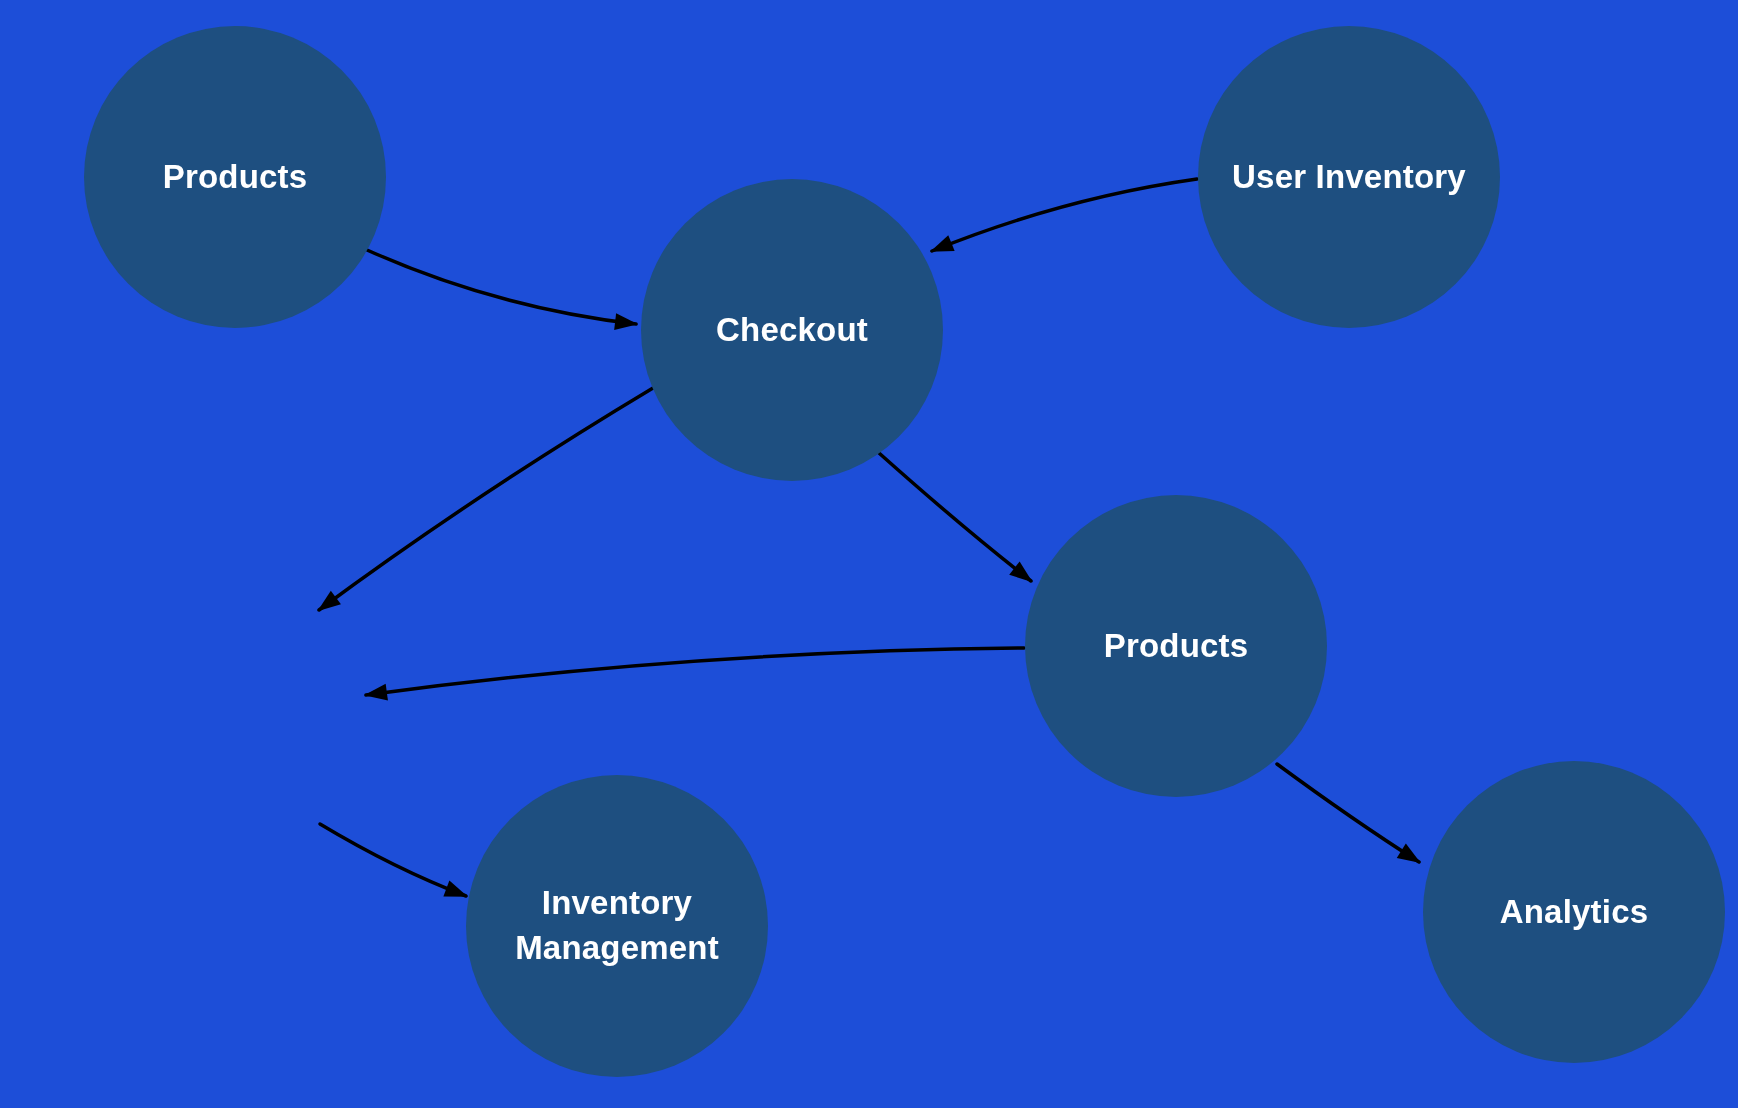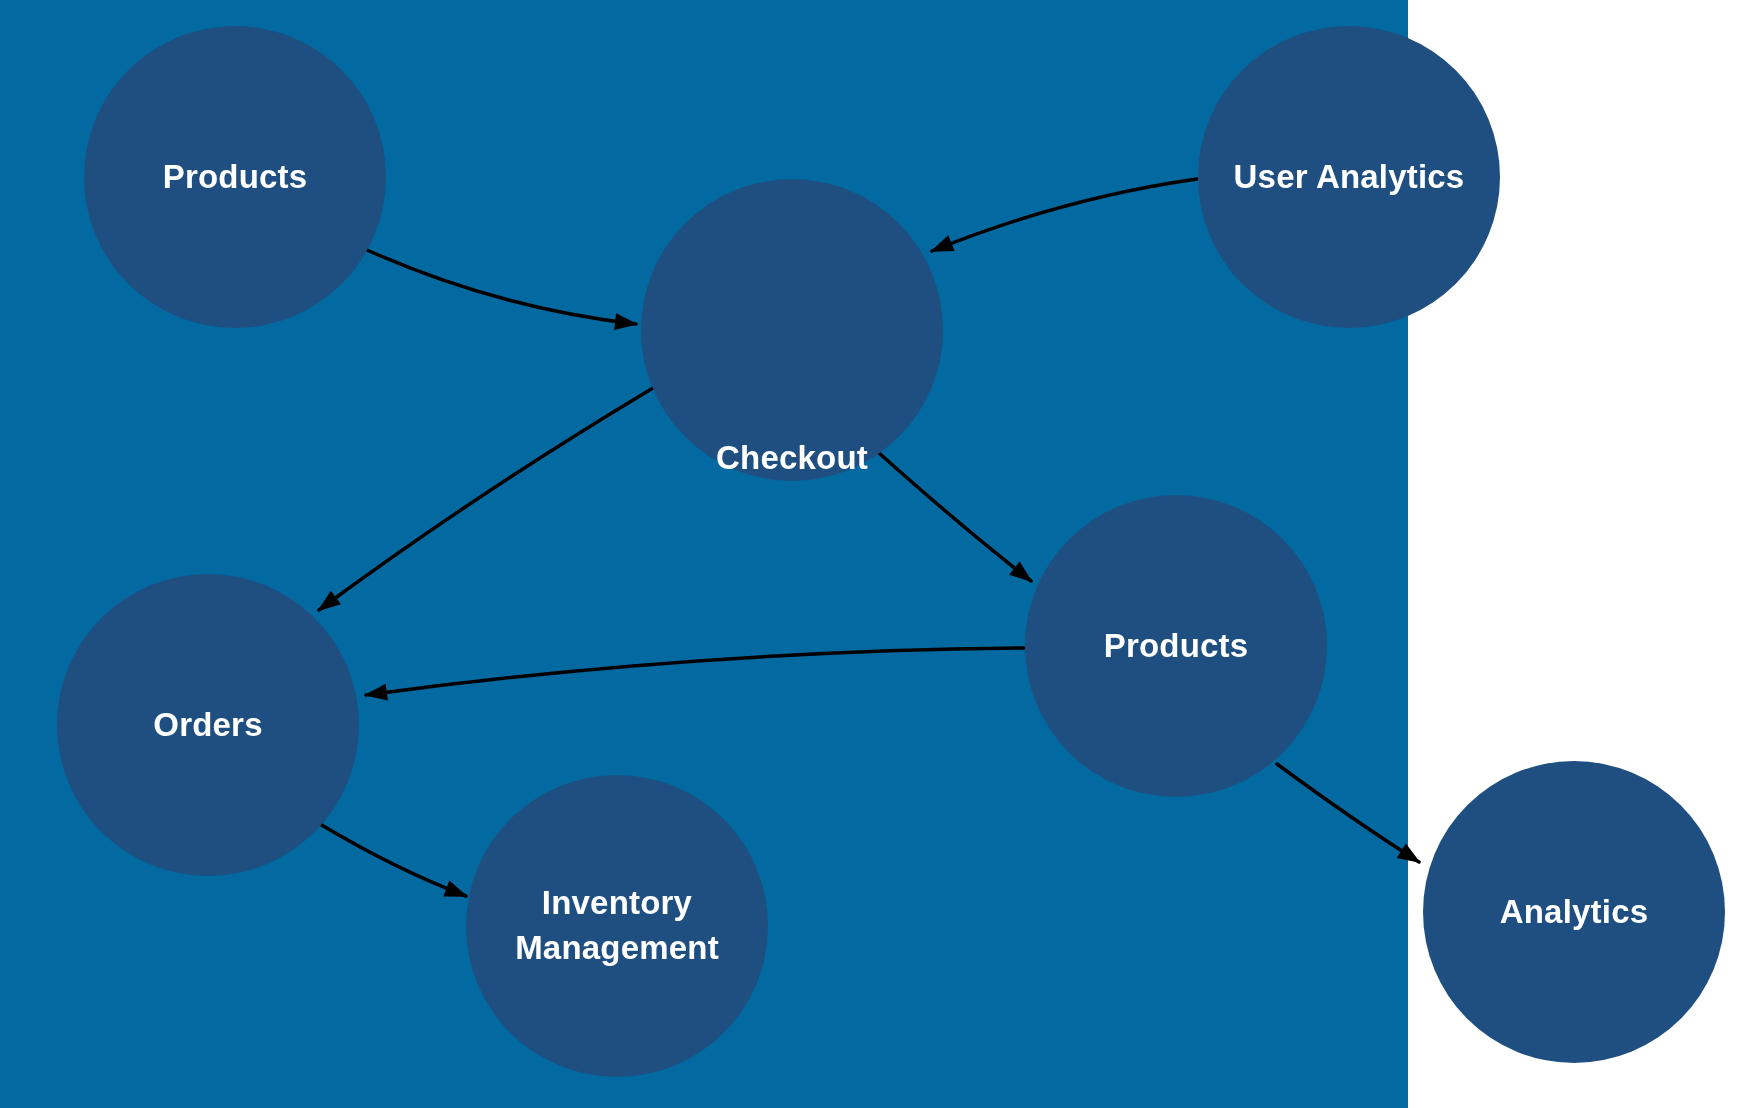--- a/index.html
+++ b/index.html
@@ -6,23 +6,23 @@
     margin: 0;
     padding: 0;
     background: #ffffff;
     width: 1750px;
     height: 1108px;
     overflow: hidden;
     font-family: "Liberation Sans", sans-serif;
   }
   .stage {
     position: relative;
-    width: 1408px;
+    width: 1738px;
     height: 1108px;
-    background: #0369a1;
+    background: #1d4ed8;
   }
   .edges-layer {
     position: absolute;
     left: 0; top: 0;
     width: 1750px;
     height: 1108px;
   }
   .edges-layer path.edge {
     fill: none;
     stroke-linecap: round;
@@ -70,30 +70,27 @@
         <path class="edge" d="M 1024 648 Q 692 651 366 695" stroke="#000000" stroke-width="3.5" marker-end="url(#arrowhead)"></path>
         <path class="edge" d="M 320 824 Q 395 869 466 896" stroke="#000000" stroke-width="3.5" marker-end="url(#arrowhead)"></path>
         <path class="edge" d="M 1277 764 Q 1353 820 1419 862" stroke="#000000" stroke-width="3.5" marker-end="url(#arrowhead)"></path>
       </g>
   </svg>
   <div class="nodes-layer" id="nodes-layer">
       <div class="node" style="left: 84px; top: 26px; width: 302px; height: 302px; background: rgb(30, 79, 128); color: rgb(255, 255, 255);">
         <span class="node-label">Products</span>
       </div>
       <div class="node" style="left: 1198px; top: 26px; width: 302px; height: 302px; background: rgb(30, 79, 128); color: rgb(255, 255, 255);">
-        <span class="node-label">User Analytics</span>
+        <span class="node-label">User Inventory</span>
       </div>
-      <div class="node" style="left: 641px; top: 179px; width: 302px; height: 302px; background: rgb(30, 79, 128); color: rgb(255, 255, 255); align-items: flex-end;">
+      <div class="node" style="left: 641px; top: 179px; width: 302px; height: 302px; background: rgb(30, 79, 128); color: rgb(255, 255, 255);">
         <span class="node-label">Checkout</span>
       </div>
       <div class="node" style="left: 1025px; top: 495px; width: 302px; height: 302px; background: rgb(30, 79, 128); color: rgb(255, 255, 255);">
         <span class="node-label">Products</span>
-      </div>
-      <div class="node" style="left: 57px; top: 574px; width: 302px; height: 302px; background: rgb(30, 79, 128); color: rgb(255, 255, 255);">
-        <span class="node-label">Orders</span>
       </div>
       <div class="node" style="left: 466px; top: 775px; width: 302px; height: 302px; background: rgb(30, 79, 128); color: rgb(255, 255, 255); align-items: center;">
         <span class="node-label">Inventory Management</span>
       </div>
       <div class="node" style="left: 1423px; top: 761px; width: 302px; height: 302px; background: rgb(30, 79, 128); color: rgb(255, 255, 255);">
         <span class="node-label">Analytics</span>
       </div>
     </div>
 </div>
 

